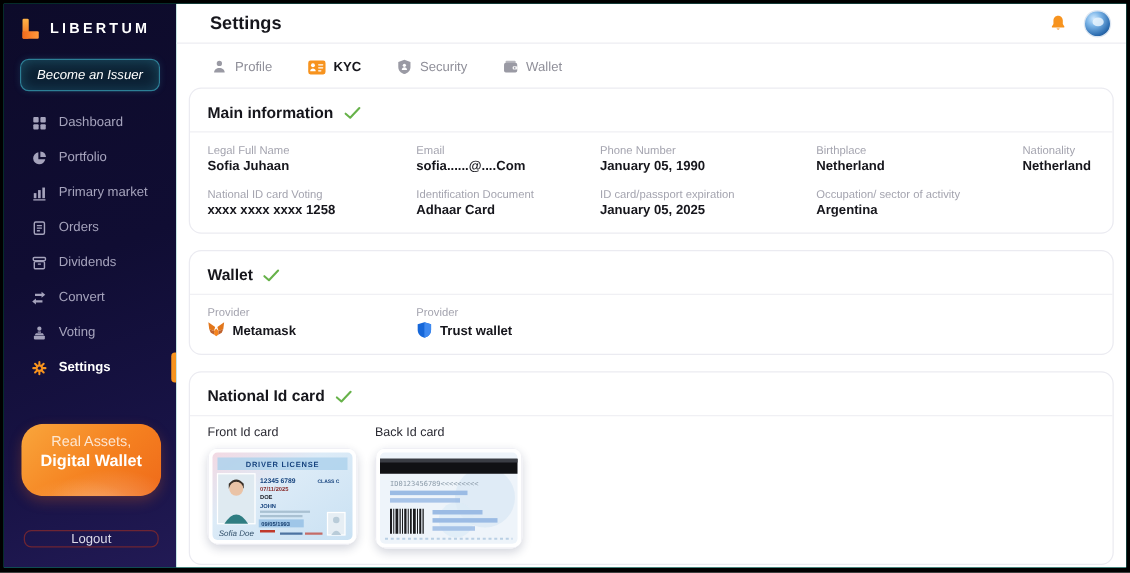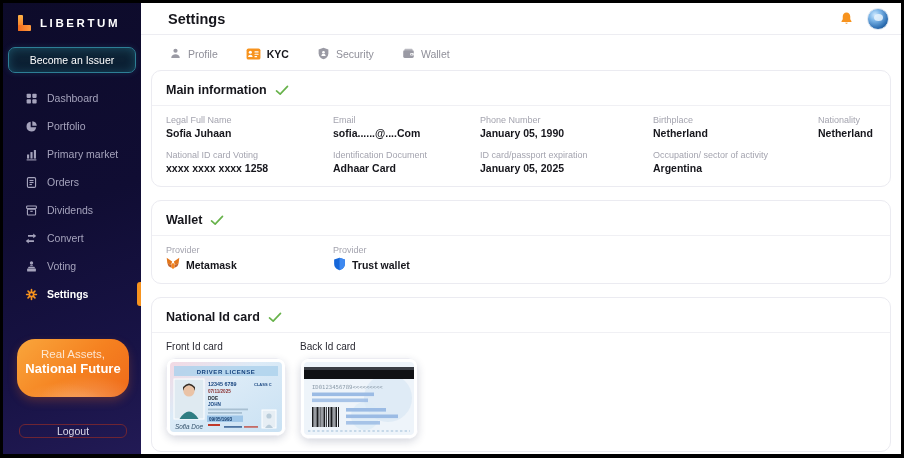--- a/index.html
+++ b/index.html
@@ -9,23 +9,23 @@
   .app { position:absolute; top:3px; left:3px; right:3px; bottom:4px; display:flex; overflow:hidden; background:#14b8a6; }
 
   
   .sidebar { position:relative; width:138px; flex:0 0 138px; height:100%;
     background:linear-gradient(160deg,#0d0b2a 0%,#100d33 45%,#181346 78%,#221a55 100%); overflow:hidden; }
   .logo { display:flex; align-items:center; gap:7px; padding:12px 0 0 15px; }
   .logo-mark { width:15px; height:16px; position:relative; }
   .logo-mark .l1{ position:absolute; left:0; top:0; width:5px; height:16px; background:linear-gradient(180deg,#ffb347,#f26b1d); border-radius:1px;}
   .logo-mark .l2{ position:absolute; left:0; bottom:0; width:13px; height:6px; background:linear-gradient(90deg,#f26b1d,#ff9a3d); border-radius:1px;}
   .logo-text { color:#fff; font-size:11.5px; font-weight:700; letter-spacing:2.6px; }
-  .issuer-btn { display:block; margin:16px auto 0; width:128px; height:26px; border-radius:7px;
+  .issuer-btn { display:block; margin:16px auto 0; width:112px; height:26px; border-radius:7px;
     background:linear-gradient(180deg,#0e2638,#0a1c30); border:1px solid #2d7f96; color:#fff;
-    font-size:10.5px; font-family:inherit; box-shadow:inset 0 0 10px rgba(60,170,200,.30), 0 0 6px rgba(60,170,200,.18); cursor:pointer; }
+    font-size:10.5px; font-family:inherit; box-shadow:inset 0 0 10px rgba(60,170,200,.30), 0 0 6px rgba(60,170,200,.18); cursor:pointer;font-style:italic; }
   .nav { margin-top:11px; display:flex; flex-direction:column;justify-content:space-between; }
   .nav-item { position:relative; display:flex; align-items:center; gap:9px; height:28px; padding-left:22px;
     color:#a5a3bc; font-size:10.5px; cursor:pointer; }
   .nav-item svg { flex:0 0 13px; }
   .nav-item.active { color:#ffffff; font-weight:700; }
   .active-bar { position:absolute; right:0; top:2px; width:4px; height:24px; background:#f7931e; border-radius:3px 0 0 3px; }
   .banner { position:absolute; left:14px; right:12px; top:336px; height:58px; border-radius:18px;
     background:
       radial-gradient(90px 50px at 65% 115%, rgba(255,255,255,.28), rgba(255,255,255,0) 60%),
       radial-gradient(70px 40px at 40% 120%, rgba(255,240,210,.25), rgba(255,255,255,0) 65%),
@@ -152,21 +152,21 @@
               </g>
               <circle cx="8" cy="8" r="1.6" fill="#171244"></circle>
             </svg>
         <span>Settings</span>
         <span class="active-bar"></span>
       </div>
     </nav>
 
     <div class="banner">
       <div class="b1">Real Assets,</div>
-      <div class="b2">National Future</div>
+      <div class="b2">Digital Wallet</div>
     </div>
 
     <button class="logout-btn">Logout</button>
   </aside>
 
   <main class="main">
 
     <div class="topbar">
       <div class="page-title">Settings</div>
       <div class="bell">

